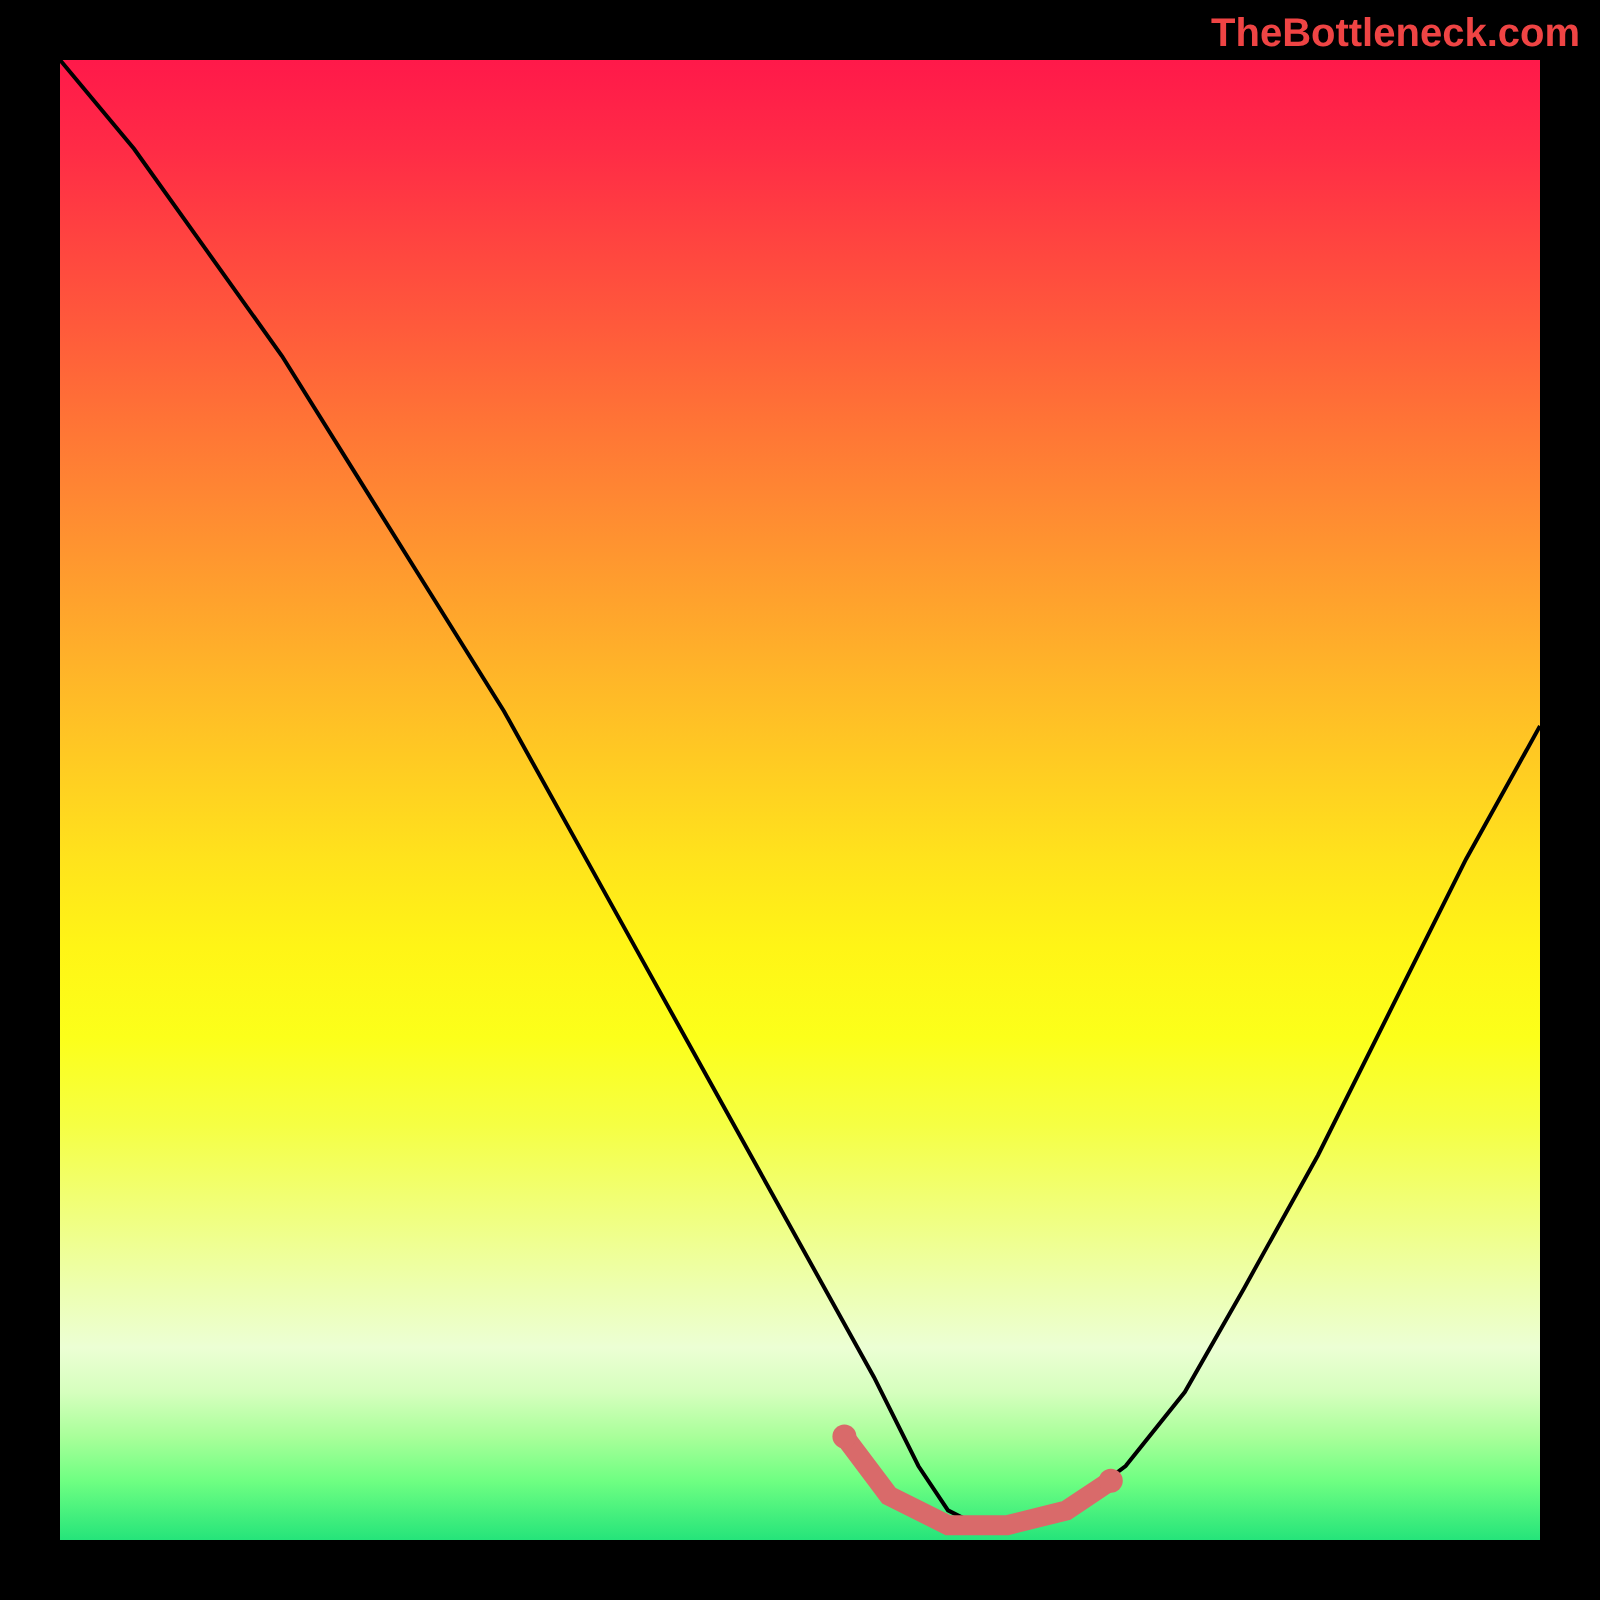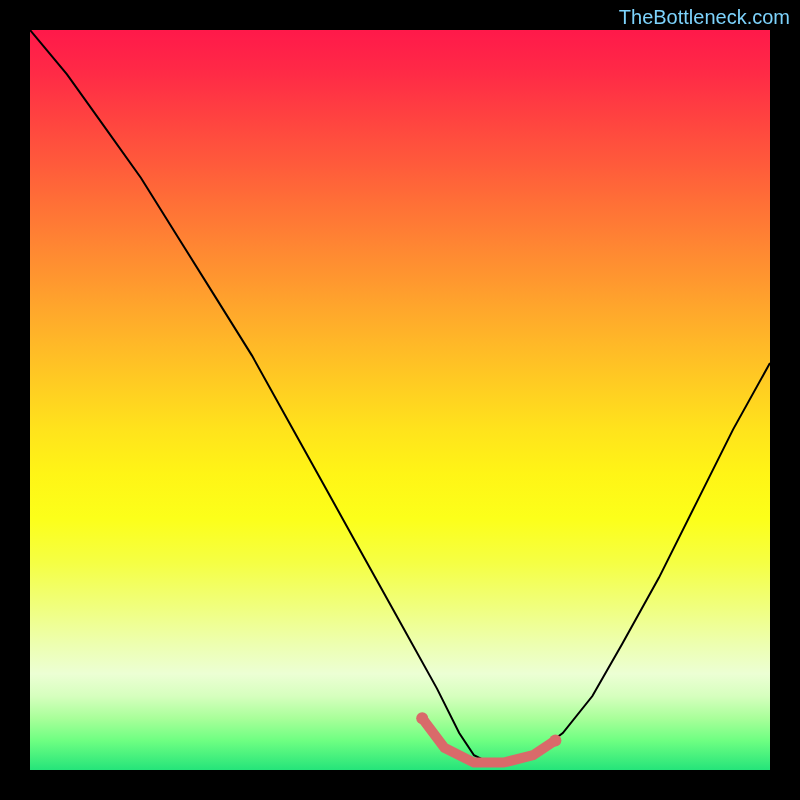--- a/index.html
+++ b/index.html
@@ -9,22 +9,22 @@
     height: 800px;
     background: #000;
     position: relative;
   }
   .watermark {
     position: absolute;
     top: 6px;
     right: 10px;
     font-family: Arial, Helvetica, sans-serif;
     font-size: 20px;
-    font-weight: normal;
-    color: #7dd3fc;
+    font-weight: bold;
+    color: #ef4444;
     z-index: 10;
   }
   .plot-area {
     position: absolute;
     left: 30px;
     top: 30px;
     width: 740px;
     height: 740px;
     overflow: hidden;
   }

